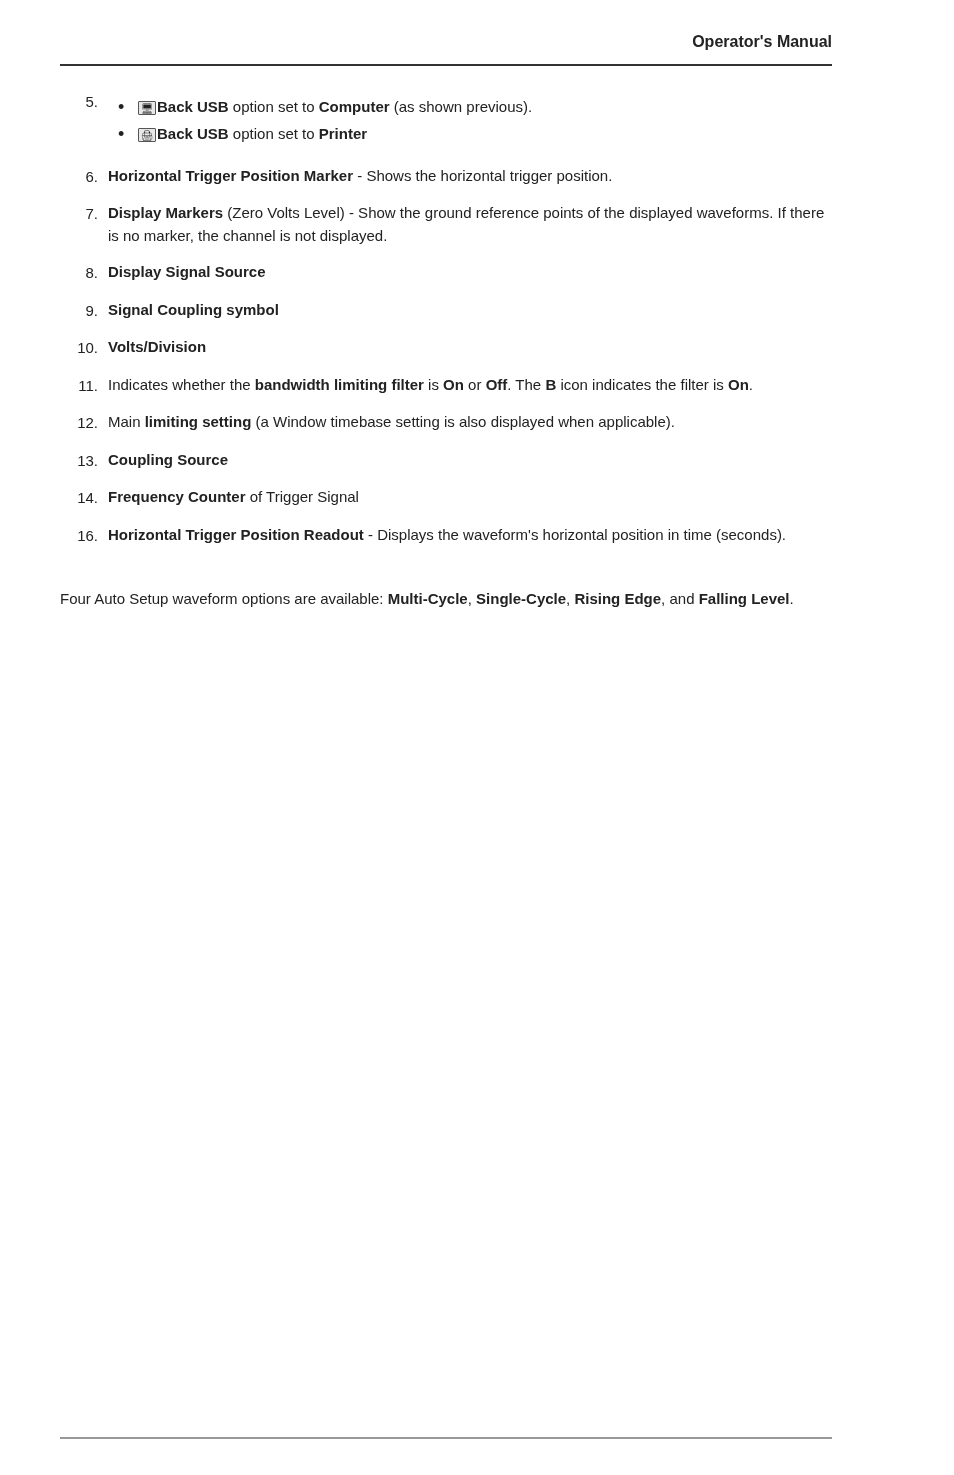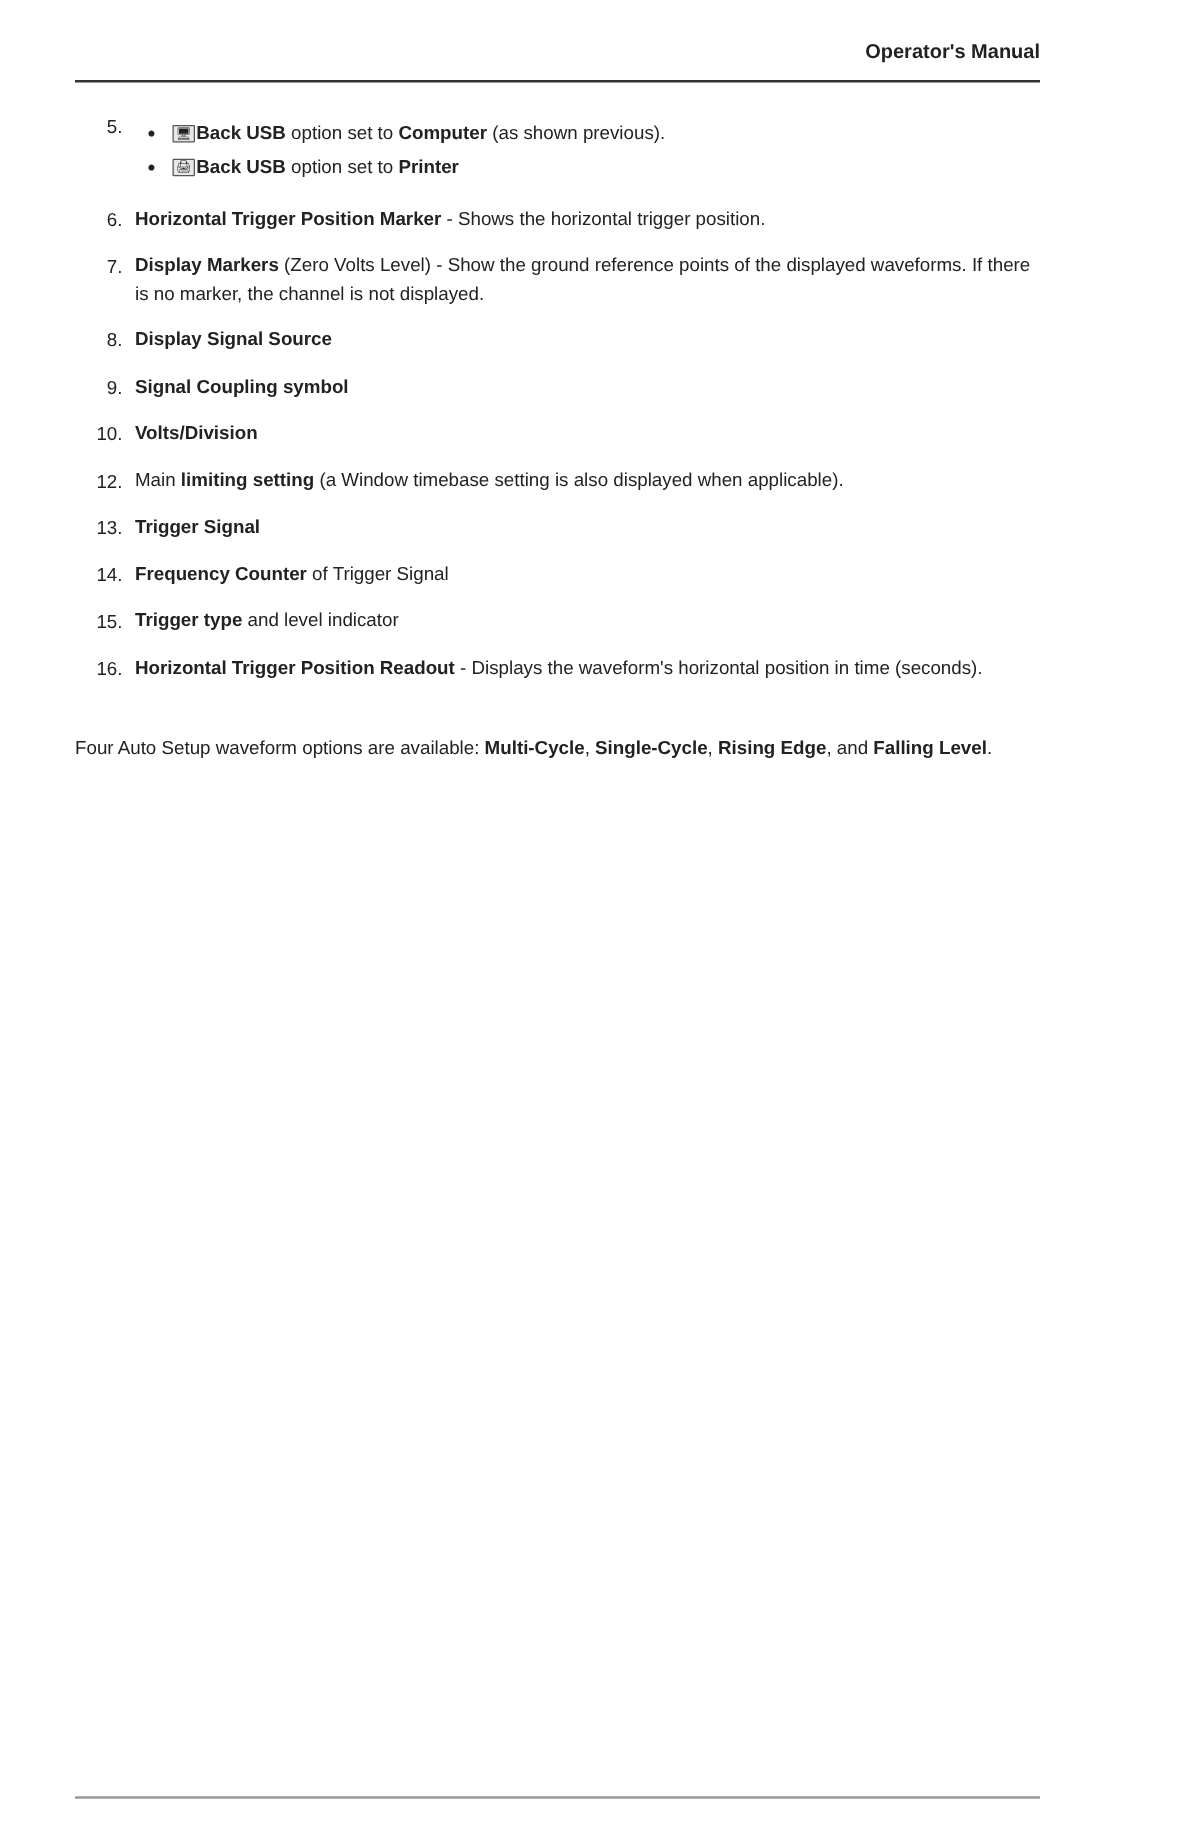--- a/index.html
+++ b/index.html
@@ -163,48 +163,48 @@
       </div>
     </li>
 
     <li>
       <span class="list-number">10.</span>
       <div class="list-content">
         <span><b>Volts/Division</b></span>
       </div>
     </li>
 
+    <li>
+      <span class="list-number">11.</span>
+      <div class="list-content">
+        <span>Indicates whether the <b>bandwidth limiting filter</b> is <b>On</b> or <b>Off</b>. The <b>B</b> icon indicates the filter is <b>On</b>.</span>
+      </div>
+    </li>
 
     <li>
       <span class="list-number">12.</span>
       <div class="list-content">
         <span>Main <b>limiting setting</b> (a Window timebase setting is also displayed when applicable).</span>
       </div>
     </li>
 
     <li>
       <span class="list-number">13.</span>
       <div class="list-content">
-        <span><b>Trigger Signal</b></span>
+        <span><b>Coupling Source</b></span>
       </div>
     </li>
 
     <li>
       <span class="list-number">14.</span>
       <div class="list-content">
         <span><b>Frequency Counter</b> of Trigger Signal</span>
       </div>
     </li>
 
-    <li>
-      <span class="list-number">15.</span>
-      <div class="list-content">
-        <span><b>Trigger type</b> and level indicator</span>
-      </div>
-    </li>
 
     <li>
       <span class="list-number">16.</span>
       <div class="list-content">
         <span><b>Horizontal Trigger Position Readout</b> - Displays the waveform's horizontal position in time (seconds).</span>
       </div>
     </li>
 
   </ol>
 

